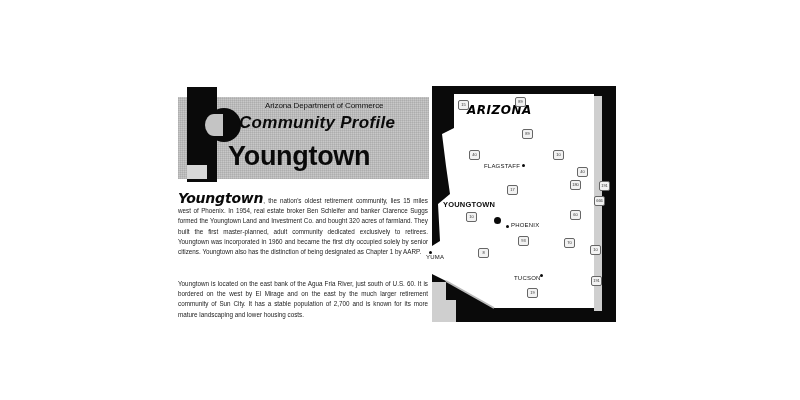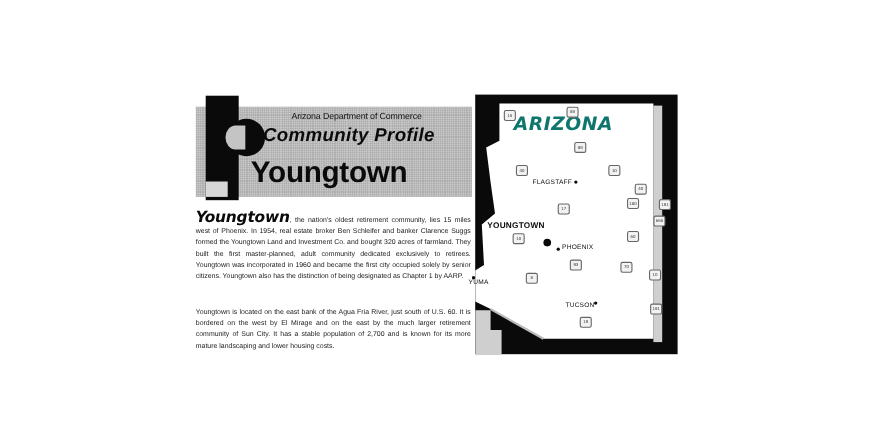--- a/index.html
+++ b/index.html
@@ -54,22 +54,22 @@
       font-size: 14px; font-weight: bold; font-style: italic; color: #0a0a0a;
       font-family: "DejaVu Sans", sans-serif; letter-spacing: -0.2px;
     }
 
     
     .map-frame {
       position: absolute; left: 432px; top: 86px; width: 184px; height: 236px; background: #0a0a0a;
     }
     .map-svg { position: absolute; left: 432px; top: 86px; }
     .map-title {
-      position: absolute; left: 467px; top: 103px; font-size: 17px; font-weight: bold; font-style: italic;
-      font-family: "DejaVu Sans", sans-serif; color: #0f766e; letter-spacing: 0.5px;
+      position: absolute; left: 467px; top: 103px; font-size: 12px; font-weight: bold; font-style: italic;
+      font-family: "DejaVu Sans", sans-serif; color: #000000; letter-spacing: 0.5px;
     }
     .city {
       position: absolute; font-family: "Liberation Sans", sans-serif; font-size: 6px; color: #111;
       letter-spacing: 0.2px;
     }
     .city-big { font-size: 7.5px; font-weight: bold; color: #0a0a0a; }
     .dot { position: absolute; width: 3px; height: 3px; border-radius: 50%; background: #0a0a0a; }
     .dot-big { width: 7px; height: 7px; }
     .shield {
       position: absolute; width: 9px; height: 8px; border: 1px solid #666; border-radius: 2px;

